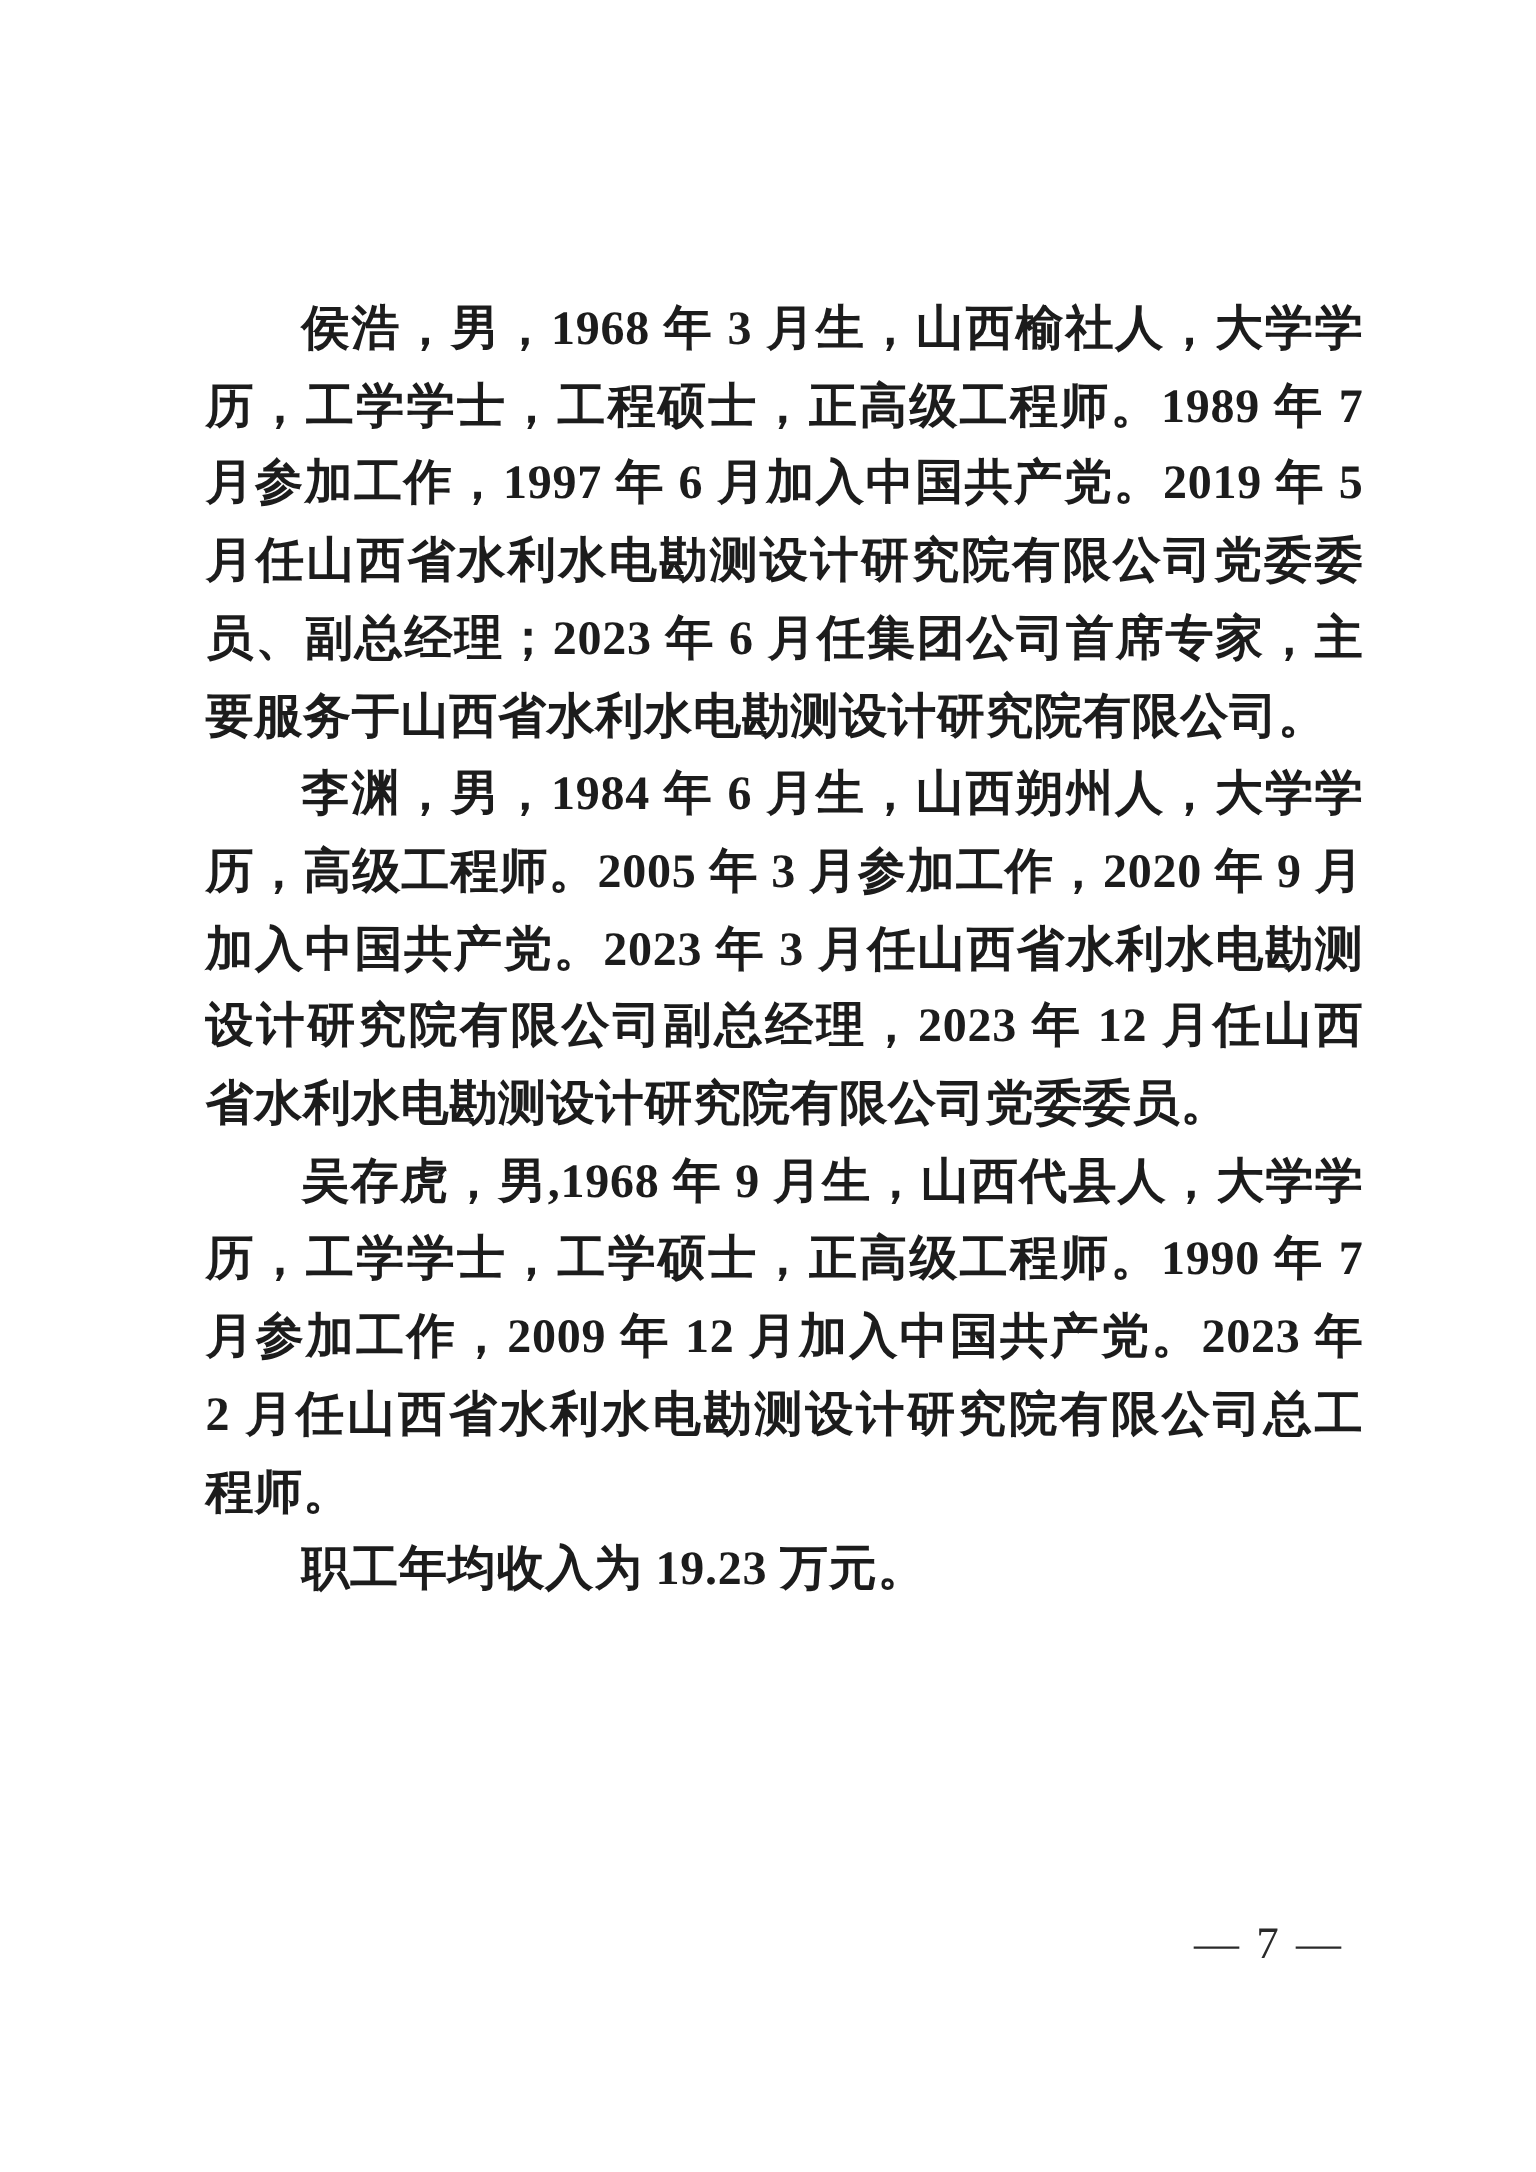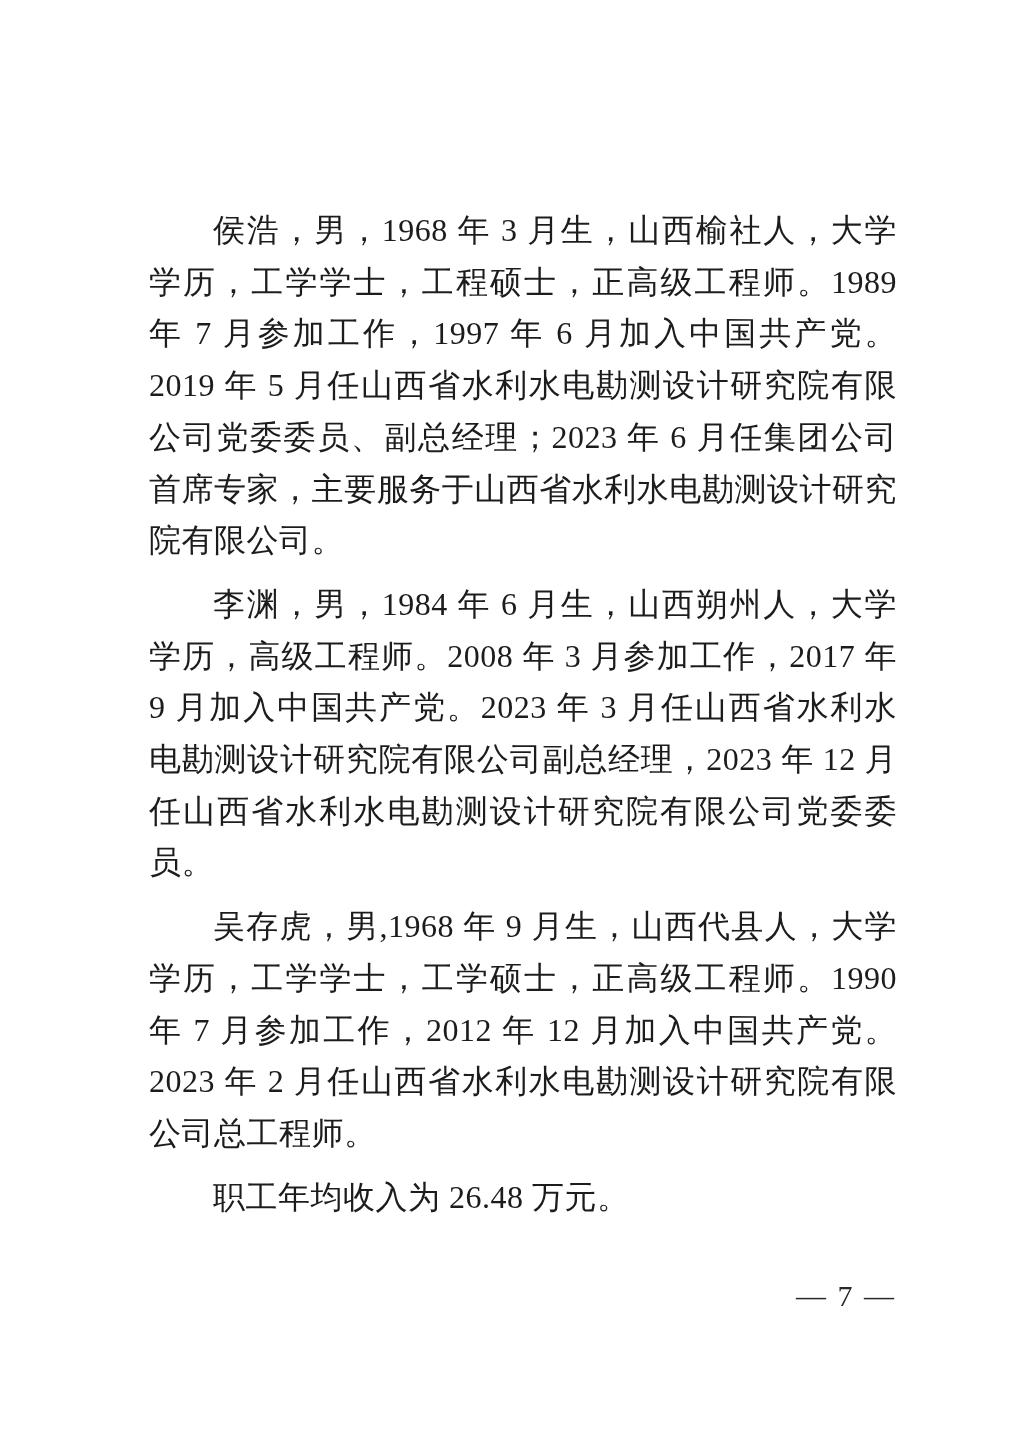--- a/index.html
+++ b/index.html
@@ -21,39 +21,40 @@
     top: 193px;
     width: 772px;
     color: #1c1c1c;
     font-size: 32px;
     line-height: 51.7px;
     text-align: justify;
     text-justify: inter-character;
     letter-spacing: 0.5px;
   }
   .content p {
-    margin: 12px;
+    margin: 0;
     padding: 0;
     text-indent: 2em;
+    font-weight: bold;
   }
   .page-number {
     position: absolute;
     top: 1278px;
     right: 128px;
     color: #2a2a2a;
     font-size: 30px;
     line-height: 36px;
     letter-spacing: 2px;
     white-space: nowrap;
   }
 </style>
 </head>
 <body>
 
 <div class="page">
   <div class="content">
     <p>侯浩，男，1968 年 3 月生，山西榆社人，大学学历，工学学士，工程硕士，正高级工程师。1989 年 7 月参加工作，1997 年 6 月加入中国共产党。2019 年 5 月任山西省水利水电勘测设计研究院有限公司党委委员、副总经理；2023 年 6 月任集团公司首席专家，主要服务于山西省水利水电勘测设计研究院有限公司。</p>
-    <p>李渊，男，1984 年 6 月生，山西朔州人，大学学历，高级工程师。2008 年 3 月参加工作，2017 年 9 月加入中国共产党。2023 年 3 月任山西省水利水电勘测设计研究院有限公司副总经理，2023 年 12 月任山西省水利水电勘测设计研究院有限公司党委委员。</p>
-    <p>吴存虎，男,1968 年 9 月生，山西代县人，大学学历，工学学士，工学硕士，正高级工程师。1990 年 7 月参加工作，2012 年 12 月加入中国共产党。2023 年 2 月任山西省水利水电勘测设计研究院有限公司总工程师。</p>
-    <p>职工年均收入为 26.48 万元。</p>
+    <p>李渊，男，1984 年 6 月生，山西朔州人，大学学历，高级工程师。2005 年 3 月参加工作，2020 年 9 月加入中国共产党。2023 年 3 月任山西省水利水电勘测设计研究院有限公司副总经理，2023 年 12 月任山西省水利水电勘测设计研究院有限公司党委委员。</p>
+    <p>吴存虎，男,1968 年 9 月生，山西代县人，大学学历，工学学士，工学硕士，正高级工程师。1990 年 7 月参加工作，2009 年 12 月加入中国共产党。2023 年 2 月任山西省水利水电勘测设计研究院有限公司总工程师。</p>
+    <p>职工年均收入为 19.23 万元。</p>
   </div>
   <div class="page-number">— 7 —</div>
 </div>
 
 </body></html>

